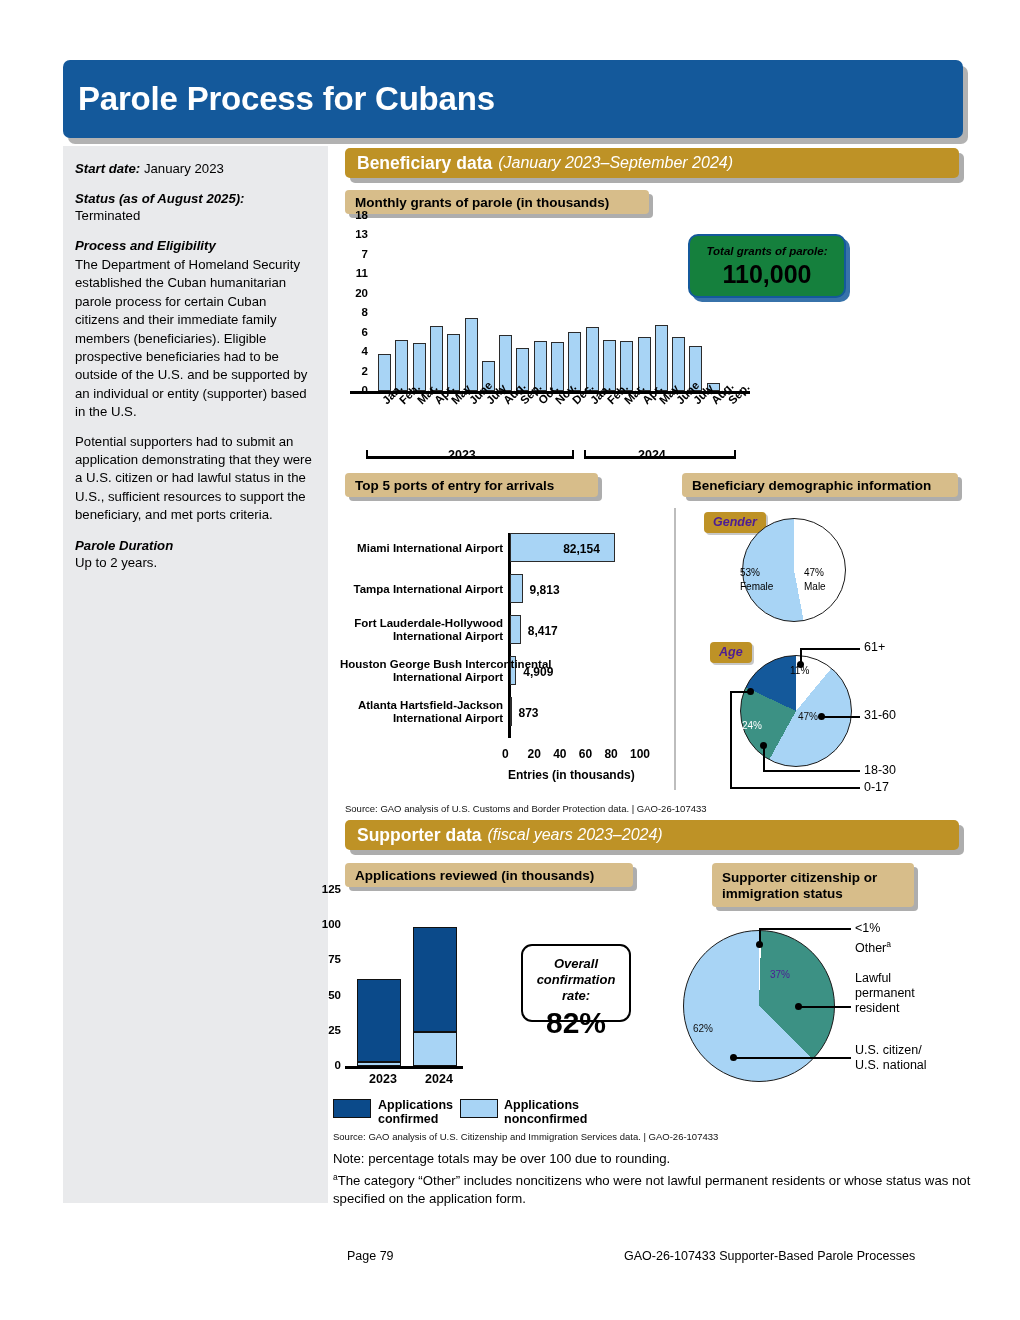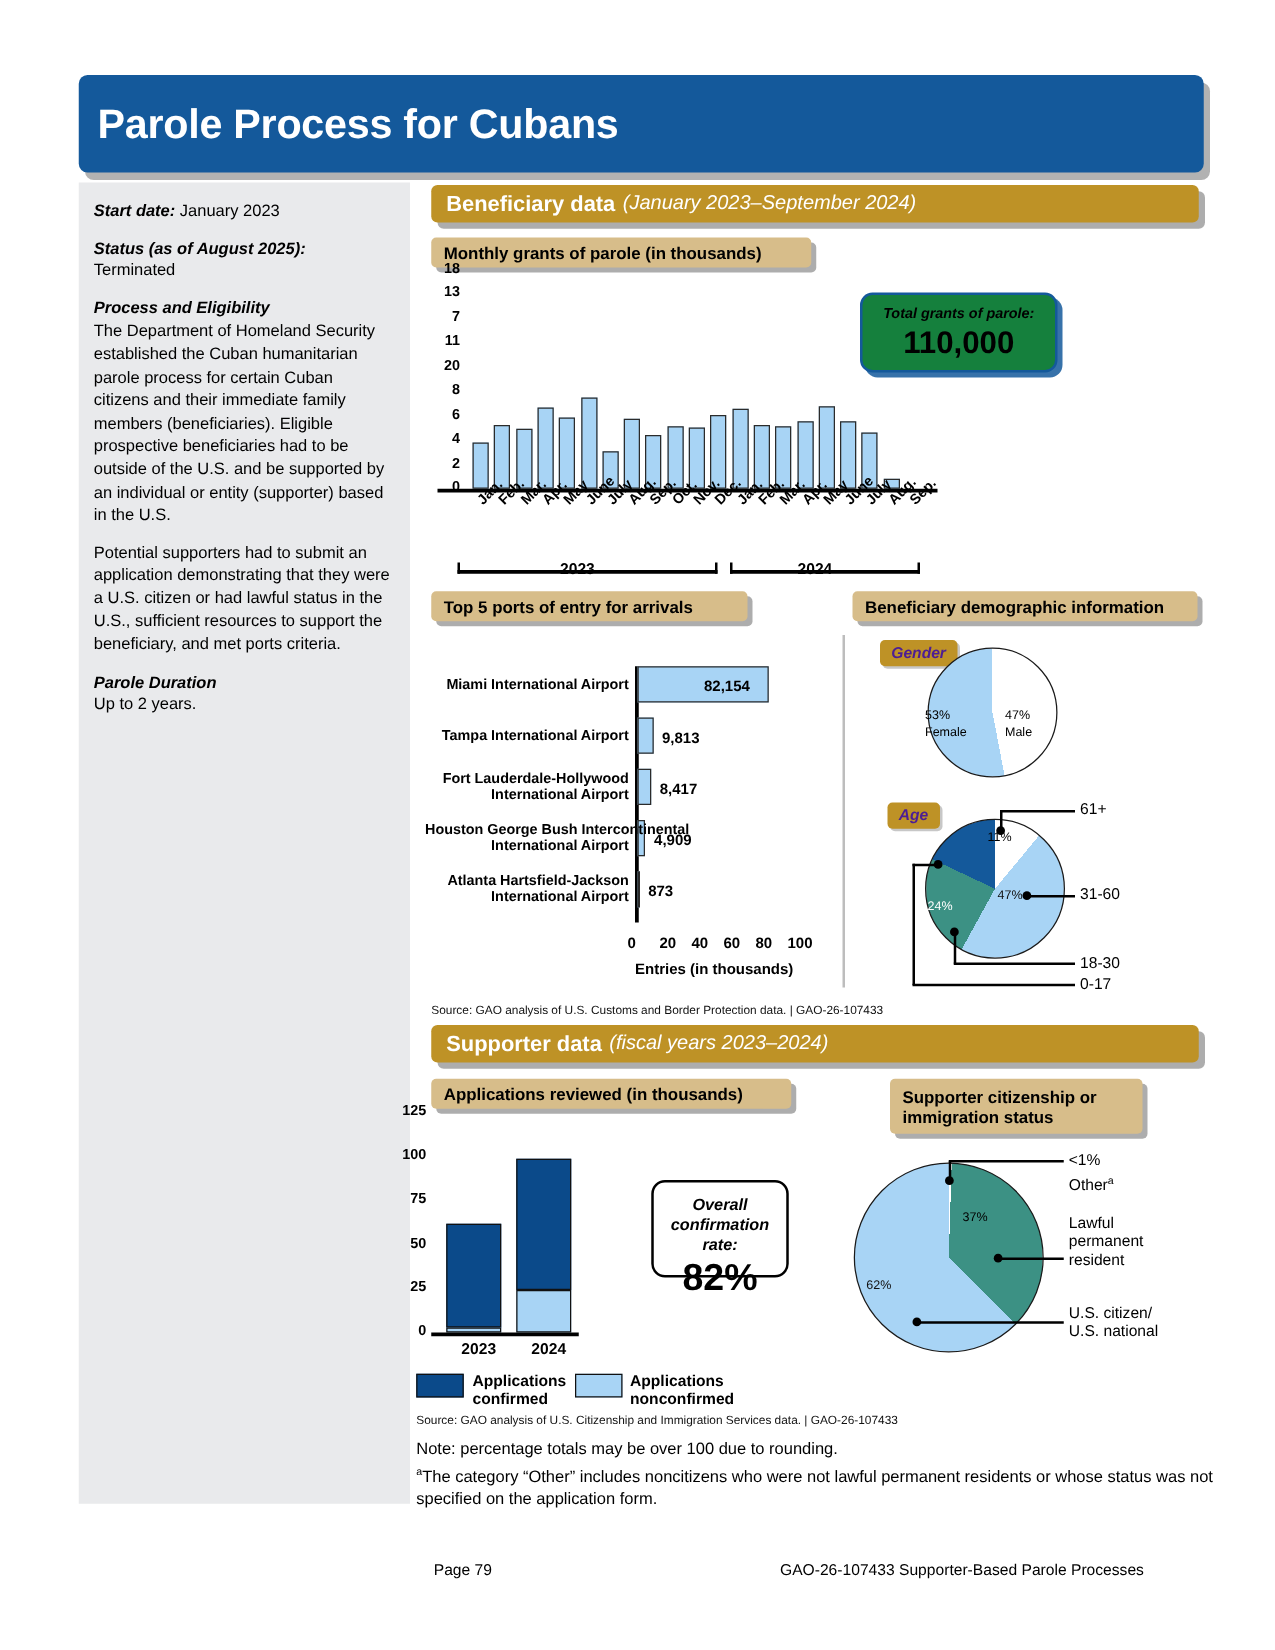--- a/index.html
+++ b/index.html
@@ -362,21 +362,21 @@
 <div class="legend-tx" style="left:378px; top:1098px;">
   <span>Applications</span><br><span>confirmed</span>
 </div>
 <div class="legend-sw" style="left:460px; top:1099px; background:#A8D4F5;"></div>
 <div class="legend-tx" style="left:504px; top:1098px;">
   <span>Applications</span><br><span>nonconfirmed</span>
 </div>
 
 <div class="pie" id="supporter-pie" style="left: 683px; top: 930px; width: 152px; height: 152px; background: conic-gradient(rgb(255, 255, 255) 0deg, rgb(255, 255, 255) 1.8deg, rgb(60, 145, 132) 1.8deg, rgb(60, 145, 132) 135deg, rgb(168, 212, 245) 135deg, rgb(168, 212, 245) 360deg);"></div>
 <div class="pielab" style="left:693px; top:1022px; width:48px; color:#111;">62%</div>
-<div class="pielab" style="left:770px; top:968px; width:44px; color:#000000;">37%</div>
+<div class="pielab" style="left:770px; top:968px; width:44px; color:#4c1d95;">37%</div>
 
 <div class="dot" style="left:756px; top:941px;"></div>
 <div class="leader" style="left:759px; top:929px; width:1.6px; height:15px;"></div>
 <div class="leader" style="left:759px; top:928px; width:92px; height:1.6px;"></div>
 <div class="leglab b" style="left:855px; top:921px;">&lt;1%</div>
 <div class="leglab" style="left:855px; top:937px;"><span>Other</span><sup>a</sup></div>
 
 <div class="dot" style="left:795px; top:1003px;"></div>
 <div class="leader" style="left:799px; top:1006px; width:52px; height:1.6px;"></div>
 <div class="leglab" style="left:855px; top:971px; width:120px;">Lawful<br>permanent<br>resident</div>

